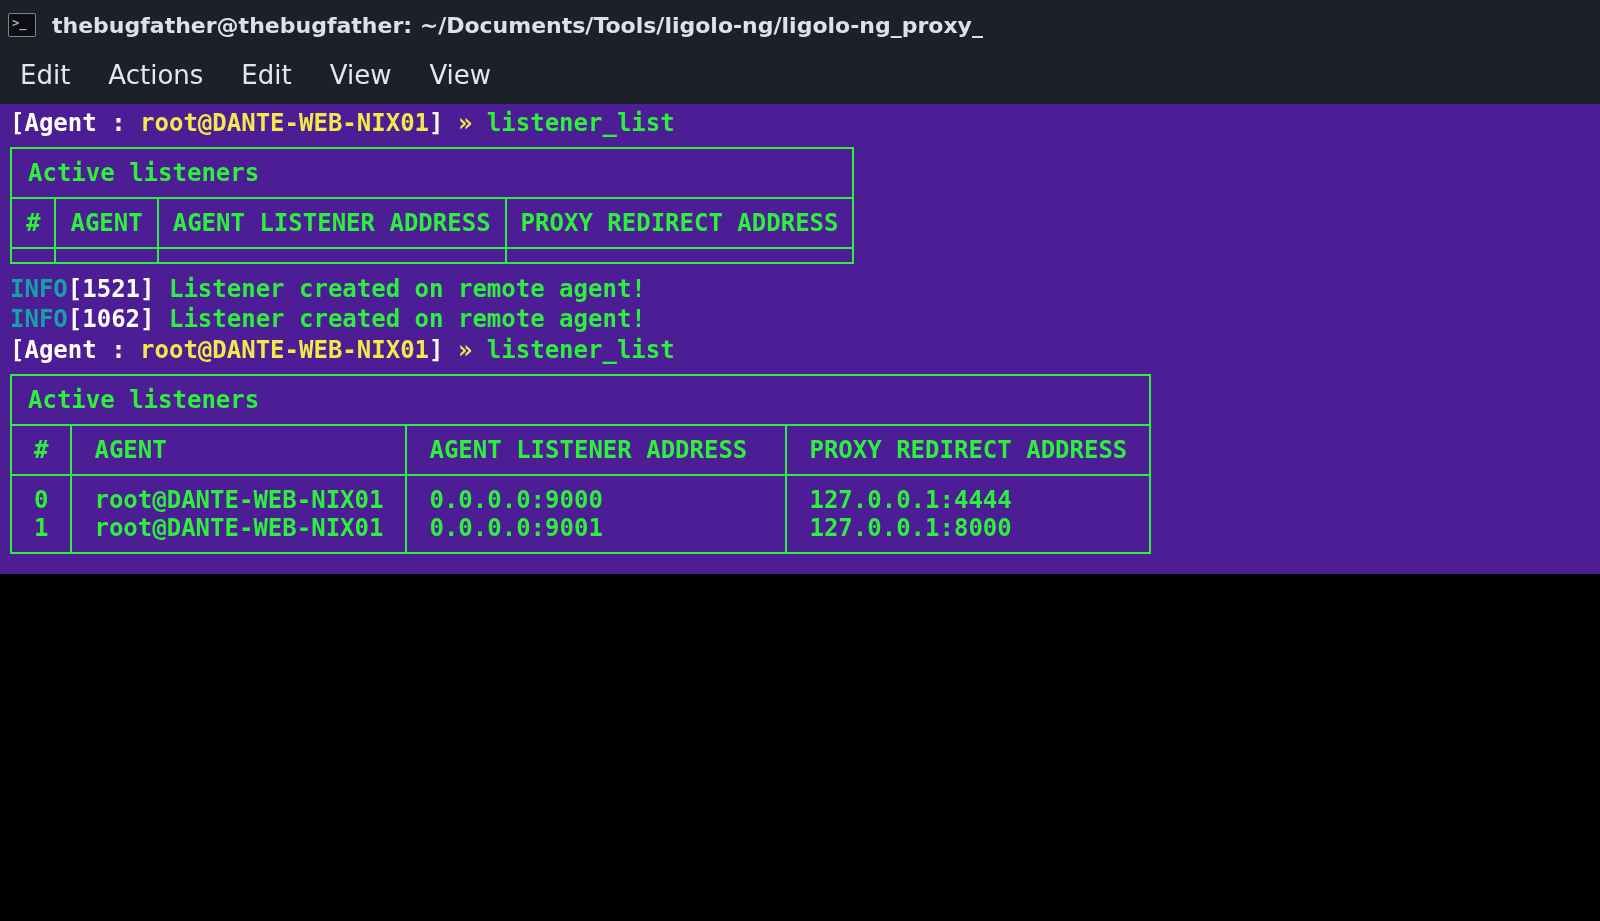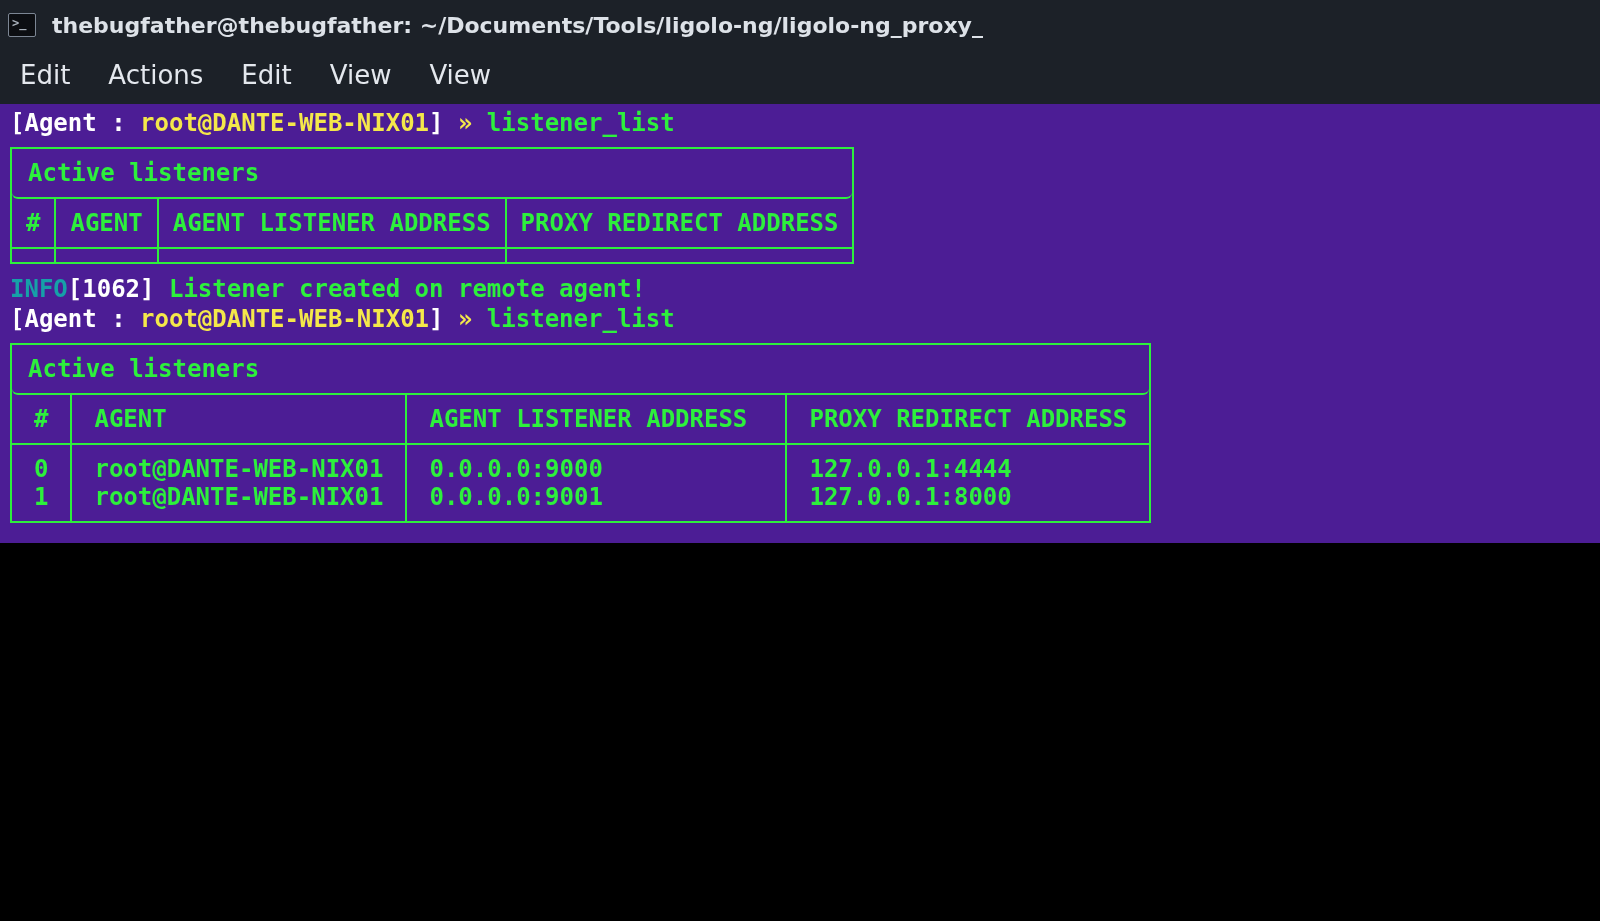--- a/index.html
+++ b/index.html
@@ -67,21 +67,20 @@
   .term-table {
     border: 2px solid #2df03c;
     color: #2df03c;
     margin: 8px 0 10px 0;
     display: inline-block;
     font-weight: 600;
   }
   .term-table .caption {
     padding: 10px 16px;
     border-bottom: 2px solid #2df03c;
-    border-radius: 6px;
   }
   .term-table table {
     border-collapse: collapse;
   }
   .term-table th, .term-table td {
     border-right: 2px solid #2df03c;
     padding: 10px 22px;
     text-align: left;
     font-weight: 600;
   }
@@ -135,20 +134,21 @@
           <td style="padding-top:2px;padding-bottom:2px;"> </td>
           <td style="padding-top:2px;padding-bottom:2px;"> </td>
           <td style="padding-top:2px;padding-bottom:2px;"> </td>
           <td style="padding-top:2px;padding-bottom:2px;"> </td>
         </tr>
       </tbody>
     </table>
   </div>
 
   
+  <div class="line"><span class="teal">INFO</span><span class="white">[1521]</span><span class="green"> Listener created on remote agent!</span></div>
 
   
   <div class="line"><span class="teal">INFO</span><span class="white">[1062]</span><span class="green"> Listener created on remote agent!</span></div>
 
   
   <div class="line"><span class="white">[</span><span class="white">Agent : </span><span class="yellow">root@DANTE-WEB-NIX01</span><span class="white">]</span><span class="yellow"> »</span><span class="green"> </span><span class="green">listener_list</span></div>
 
   
   <div class="term-table">
     <div class="caption">Active listeners</div>

